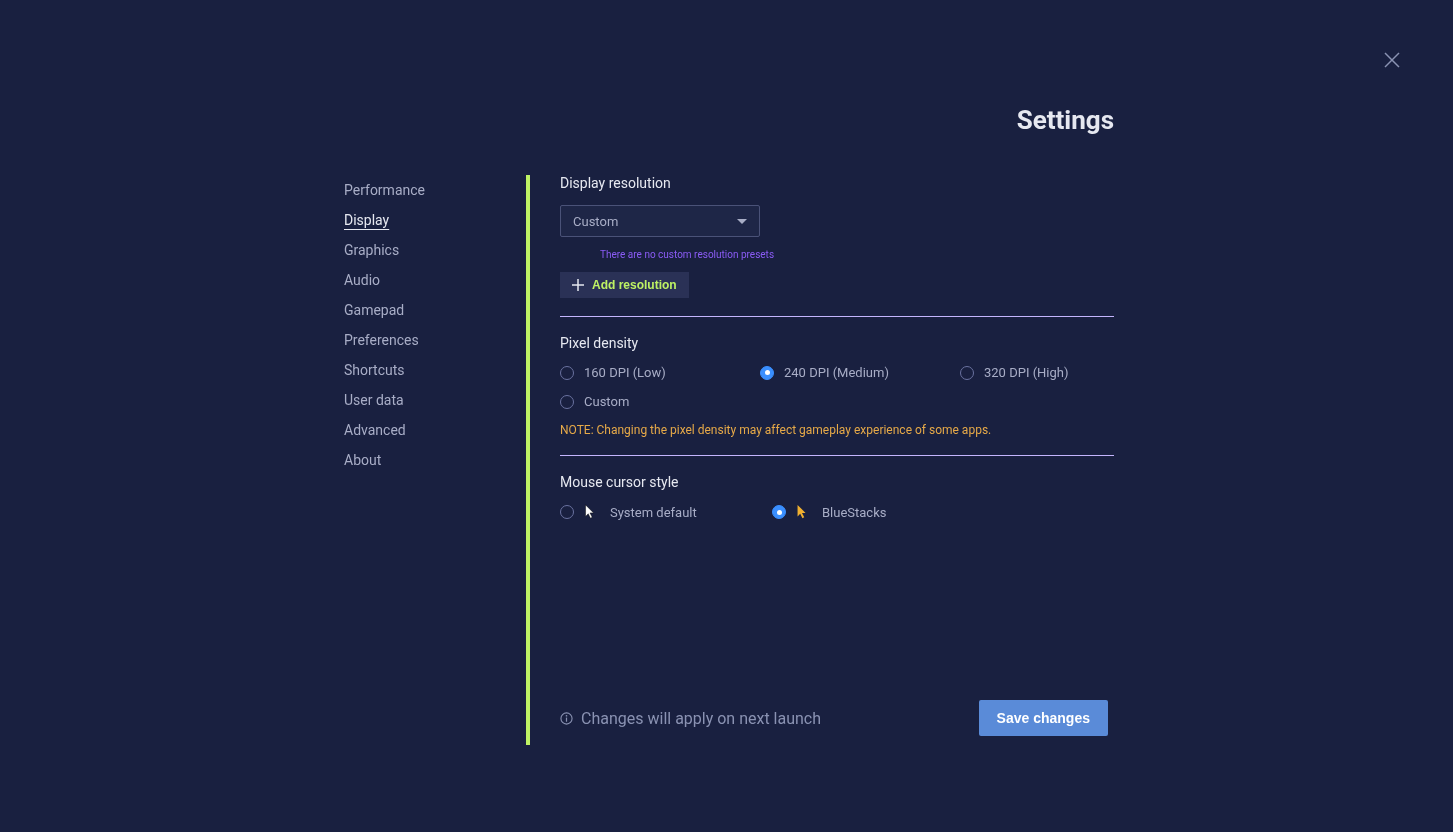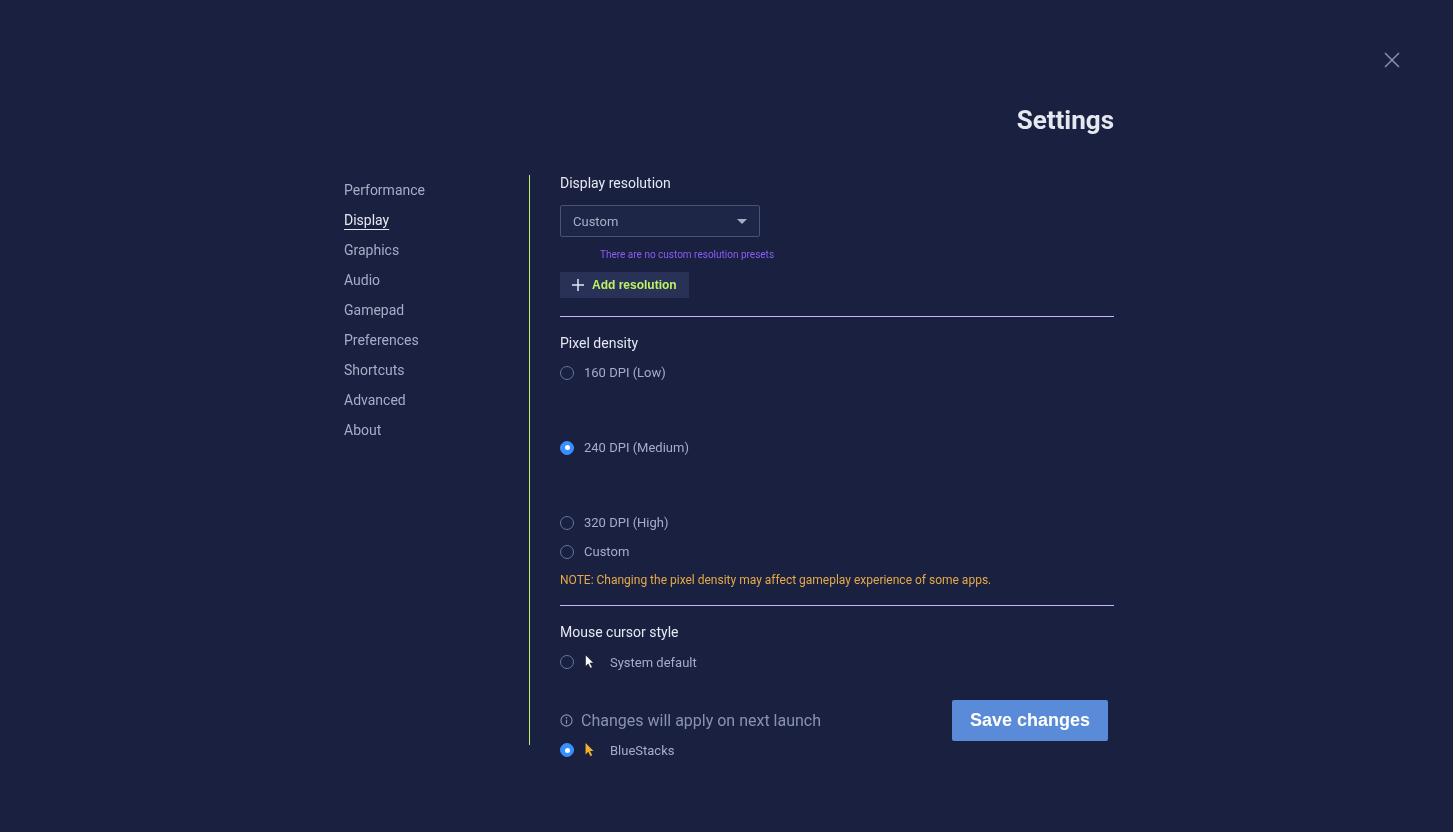--- a/index.html
+++ b/index.html
@@ -41,21 +41,21 @@
       color: #e6e8f0;
       margin-bottom: 40px;
       text-align: right;
     }
     .content-area {
       display: flex;
       margin-top: 40px;
     }
     .sidebar {
       width: 186px;
-      border-right: 1px solid #bef264;
+      border-right: 4px solid #bef264;
       padding-right: 20px;
       height: 570px;
     }
     .sidebar-item {
       font-size: 14px;
       color: #a8adc6;
       padding: 7px 0;
       cursor: pointer;
       display: block;
     }
@@ -121,23 +121,22 @@
       cursor: pointer;
       font-weight: 600;
     }
     .plus-icon {
       width: 12px;
       height: 12px;
     }
     .radio-row {
       display: flex;
       gap: 60px;
-      align-items: flex-start;
+      align-items: flex-end;
       margin-bottom: 14px;
-      flex-direction: column;
     }
     .radio-row.cursor-row {
       gap: 72px;
     }
     .radio-option {
       display: flex;
       align-items: center;
       gap: 10px;
       cursor: pointer;
       min-width: 140px;
@@ -194,21 +193,21 @@
       color: #8a92b2;
     }
     .info-icon {
       width: 13px;
       height: 13px;
     }
     .save-btn {
       background-color: #5a8bd8;
       color: #ffffff;
       border: none;
-      font-size: 18px;
+      font-size: 14px;
       font-weight: 600;
       padding: 10px 18px;
       cursor: pointer;
       border-radius: 2px;
     }
     .cursor-icon-wrap {
       display: flex;
       align-items: center;
       margin-right: 4px;
     }
@@ -228,20 +227,21 @@
 
   <div class="content-area">
     <div class="sidebar">
       <div class="sidebar-item">Performance</div>
       <div class="sidebar-item active">Display</div>
       <div class="sidebar-item">Graphics</div>
       <div class="sidebar-item">Audio</div>
       <div class="sidebar-item">Gamepad</div>
       <div class="sidebar-item">Preferences</div>
       <div class="sidebar-item">Shortcuts</div>
+      <div class="sidebar-item">User data</div>
       <div class="sidebar-item">Advanced</div>
       <div class="sidebar-item">About</div>
     </div>
 
     <div class="main-panel">
 
       <div class="section">
         <div class="section-title">Display resolution</div>
         <div class="dropdown">
           <span>Custom</span>

